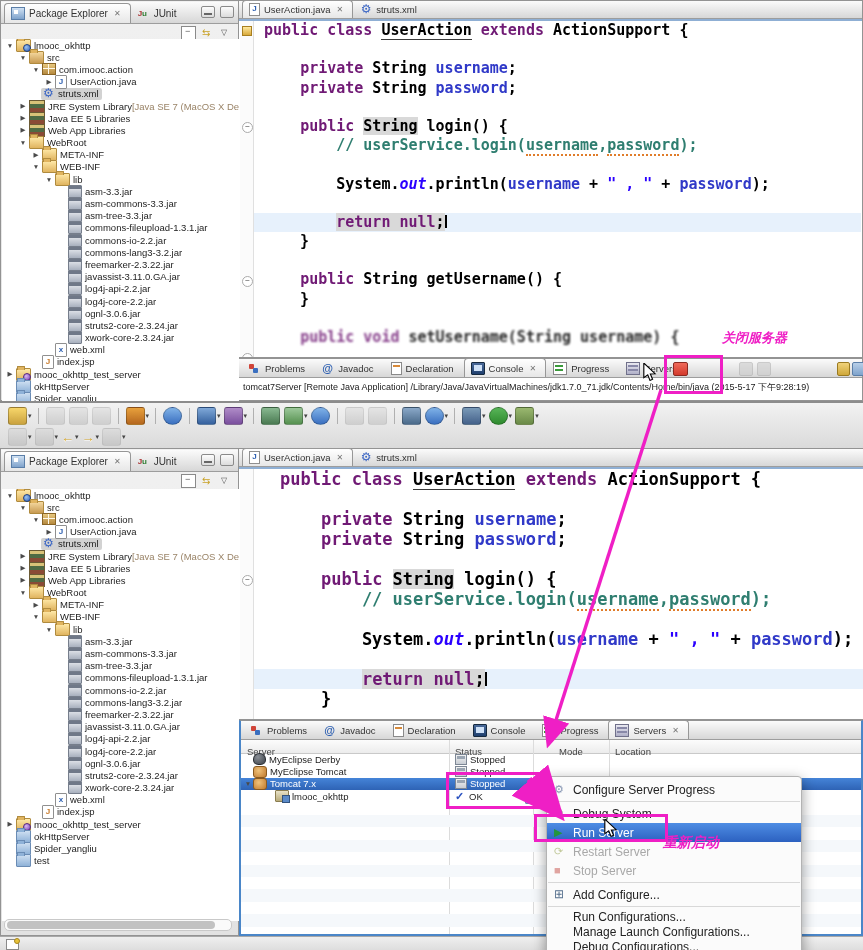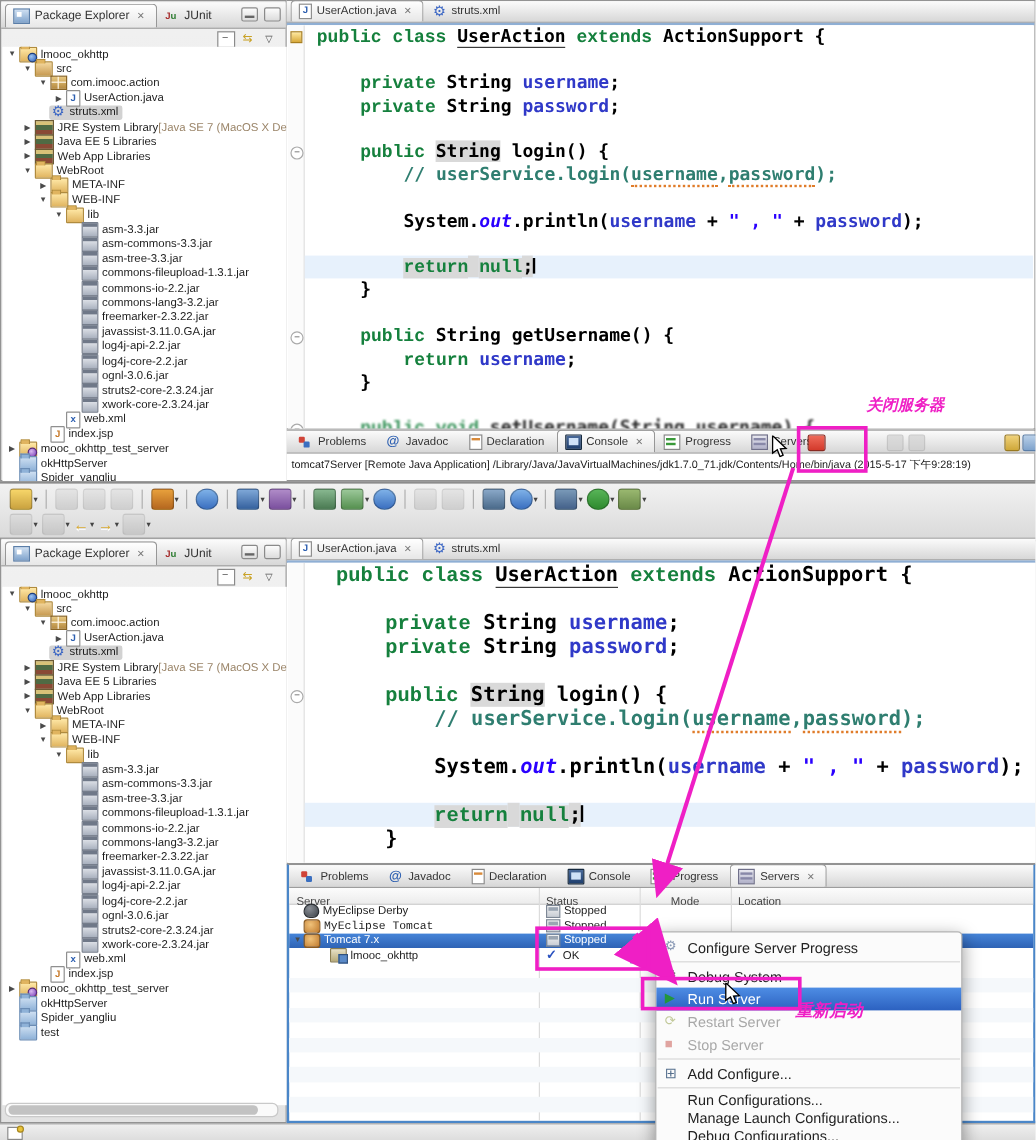--- a/index.html
+++ b/index.html
@@ -88,21 +88,21 @@
   
   .code{position:absolute;background:#fff;overflow:hidden;font-family:"DejaVu Sans Mono",monospace;font-weight:bold;color:#000;}
   .ruler{position:absolute;left:0;top:0;bottom:0;width:13px;background:#fbfbfb;border-right:1px solid #e0e0e0;}
   .fold{position:absolute;left:2px;width:9px;height:9px;border:1px solid #aaa;border-radius:50%;background:#fff;
         color:#888;font-size:8px;line-height:7px;text-align:center;font-family:"Liberation Sans",sans-serif;}
   .rmark{position:absolute;left:2px;top:5px;width:8px;height:8px;background:linear-gradient(#ffe9a0,#d8a93a);border:1px solid #a87f20;}
   .clines{position:absolute;left:14px;top:0;right:0;}
   .cline{white-space:pre;}
   .cline.cur{background:#e7f1fc;}
   .cline.dim{filter:blur(0.8px);opacity:.85;}
-  .tk{color:#15803d;font-family:Liberation Mono, monospace;}
+  .tk{color:#701a75;}
   .tv{color:#3039c8;}
   .tc{color:#2f7e70;}
   .ts{color:#2a00ff;}
   .to{color:#2a00ff;font-style:italic;}
   .thl{background:#d9d9d9;}
   .tu{border-bottom:1.5px solid #3a3a3a;}
   .tsq{border-bottom:2px dotted #e07c2a;}
   .caret{display:inline-block;width:2px;height:.85em;background:#000;vertical-align:-1px;}
   .blueline{position:absolute;left:0;right:0;height:2px;background:#8fafd4;}
   
@@ -432,21 +432,20 @@
             <div class="cline" style="height: 19.2px; line-height: 19.2px; padding-left: 10px;"></div>
             <div class="cline" style="height: 19.2px; line-height: 19.2px; padding-left: 10px;"><span>    </span><span class="tk">public </span><span class="thl">String</span><span> login() {</span></div>
             <div class="cline" style="height: 19.2px; line-height: 19.2px; padding-left: 10px;"><span class="tc">        // userService.login(</span><span class="tc tsq">username</span><span class="tc">,</span><span class="tc tsq">password</span><span class="tc">);</span></div>
             <div class="cline" style="height: 19.2px; line-height: 19.2px; padding-left: 10px;"></div>
             <div class="cline" style="height: 19.2px; line-height: 19.2px; padding-left: 10px;"><span>        System.</span><span class="to">out</span><span>.println(</span><span class="tv">username</span><span> + </span><span class="ts">" , "</span><span> + </span><span class="tv">password</span><span>);</span></div>
             <div class="cline" style="height: 19.2px; line-height: 19.2px; padding-left: 10px;"></div>
             <div class="cline cur" style="height: 19.2px; line-height: 19.2px; padding-left: 10px;"><span>        </span><span class="tk thl">return</span><span class="thl"> </span><span class="tk thl">null</span><span class="thl">;</span><span class="caret"></span></div>
             <div class="cline" style="height: 19.2px; line-height: 19.2px; padding-left: 10px;"><span>    }</span></div>
             <div class="cline" style="height: 19.2px; line-height: 19.2px; padding-left: 10px;"></div>
             <div class="cline" style="height: 19.2px; line-height: 19.2px; padding-left: 10px;"><span>    </span><span class="tk">public </span><span>String getUsername() {</span></div>
-            <div class="cline" style="height: 19.2px; line-height: 19.2px; padding-left: 10px;"><span>        </span><span class="tk">return</span><span> </span><span class="tv">username</span><span>;</span></div>
             <div class="cline" style="height: 19.2px; line-height: 19.2px; padding-left: 10px;"><span>    }</span></div>
             <div class="cline" style="height: 19.2px; line-height: 19.2px; padding-left: 10px;"></div>
             <div class="cline dim" style="height: 19.2px; line-height: 19.2px; padding-left: 10px;"><span>    </span><span class="tk">public void</span><span> setUsername(String username) {</span></div>
           </div>
         </div>
     </div>
 
     <div class="panel" style="left:239px;top:358px;width:624px;height:43px;border-left:none;">
       <div class="tabbar" id="ctabs-top" style="top:0;height:19px;">
           <div class="vtab" style="height: 18px; font-size: 9.5px;">
@@ -862,21 +861,21 @@
               <span class="tarrow"></span>
               <span class="i i-derby"></span>
               <span>MyEclipse Derby</span>
             </span>
             <span class="scell" style="left: 214px;">
               <span class="i i-srvst"></span>
               <span>Stopped</span>
             </span>
           </div>
           <div class="srow" style="top: 12.4px;">
-            <span class="scell" style="left: 2px; font-family: Liberation Mono, monospace;">
+            <span class="scell" style="left: 2px;">
               <span class="tarrow"></span>
               <span class="i i-tomcat"></span>
               <span>MyEclipse Tomcat</span>
             </span>
             <span class="scell" style="left: 214px;">
               <span class="i i-srvst"></span>
               <span>Stopped</span>
             </span>
           </div>
           <div class="srow sel" style="top: 24.8px;">

